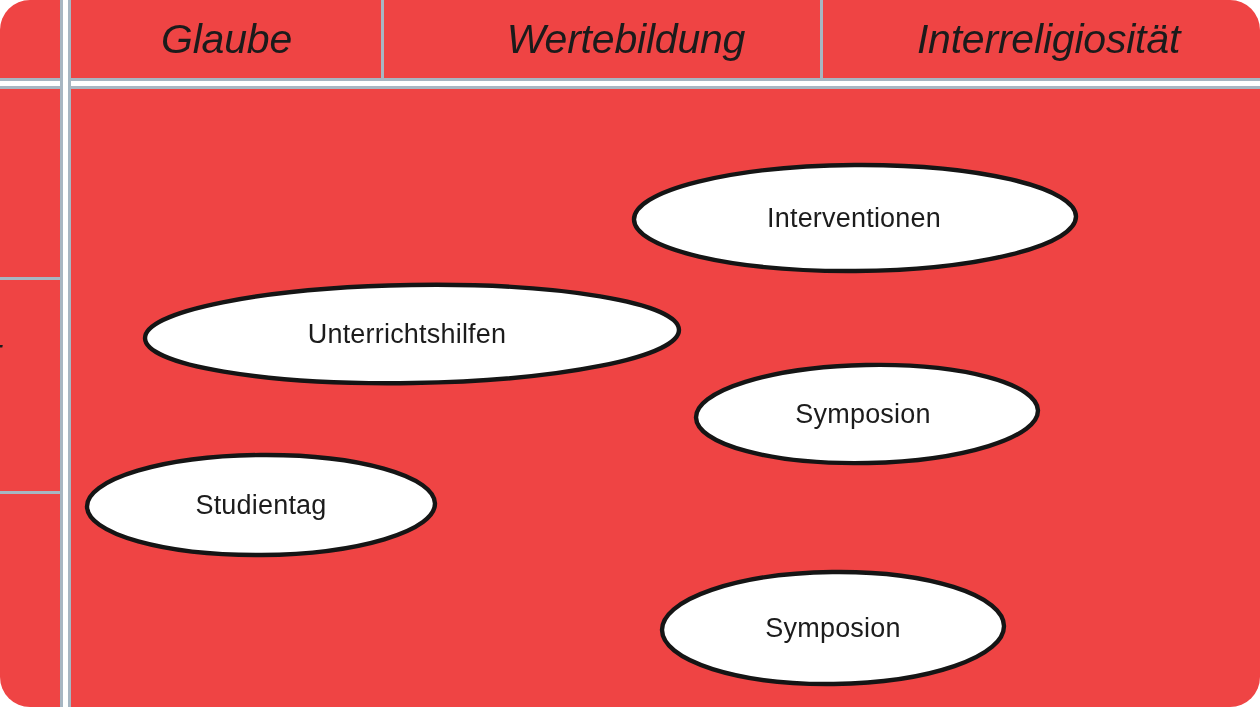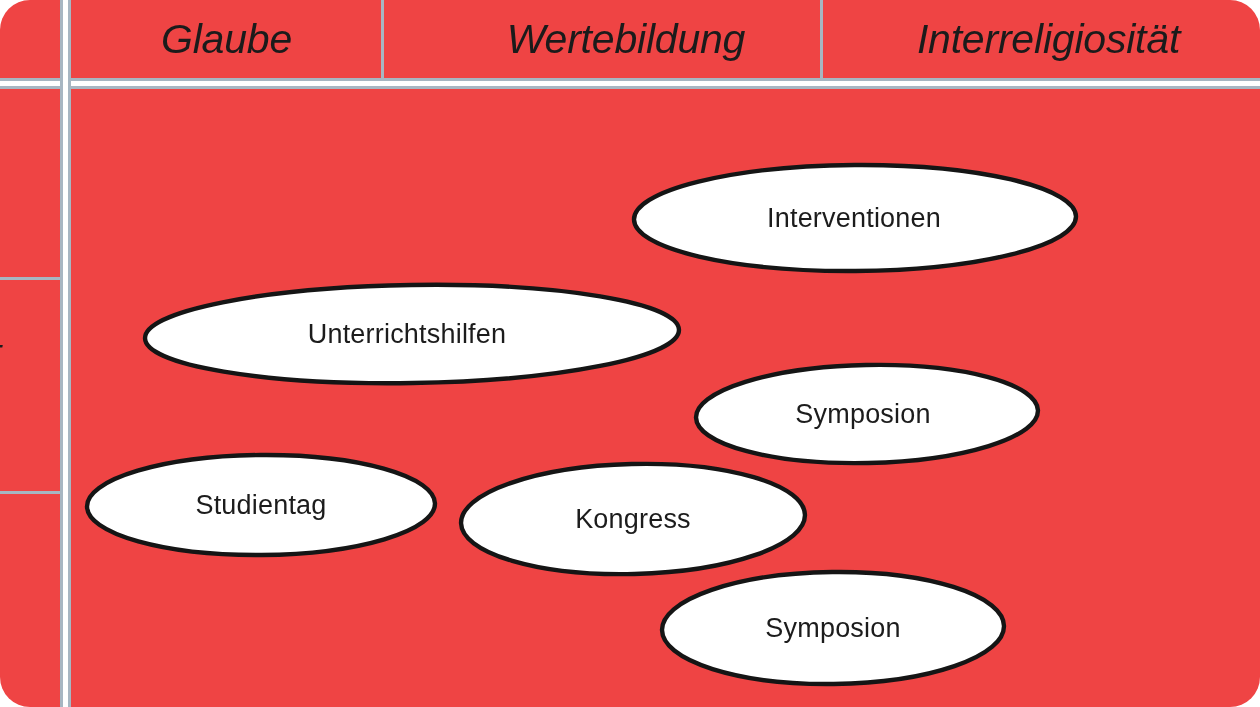--- a/index.html
+++ b/index.html
@@ -140,26 +140,20 @@
     <span class="node-label" style="margin-left:-8px;">Symposion</span>
   </div>
 
   <div class="node" style="left:85px; top:453px; width:352px; height:104px;text-align:center;">
     <svg width="352" height="104" viewBox="0 0 352 104" aria-hidden="true">
       <ellipse cx="176" cy="52" rx="174" ry="50" fill="#ffffff" stroke="#151515" stroke-width="4.4" transform="rotate(-0.5 176 52)"></ellipse>
     </svg>
     <span class="node-label">Studientag</span>
   </div>
 
-  <div class="node" style="left:459px; top:462px; width:348px; height:114px;">
-    <svg width="348" height="114" viewBox="0 0 348 114" aria-hidden="true">
-      <ellipse cx="174" cy="57" rx="172" ry="55" fill="#ffffff" stroke="#151515" stroke-width="4.4" transform="rotate(-1.4 174 57)"></ellipse>
-    </svg>
-    <span class="node-label">Kongress</span>
-  </div>
 
 
   <div class="node" style="left:660px; top:570px; width:346px; height:116px;">
     <svg width="346" height="116" viewBox="0 0 346 116" aria-hidden="true">
       <ellipse cx="173" cy="58" rx="171" ry="56" fill="#ffffff" stroke="#151515" stroke-width="4.4" transform="rotate(-0.7 173 58)"></ellipse>
     </svg>
     <span class="node-label">Symposion</span>
   </div>
 
 </div>

